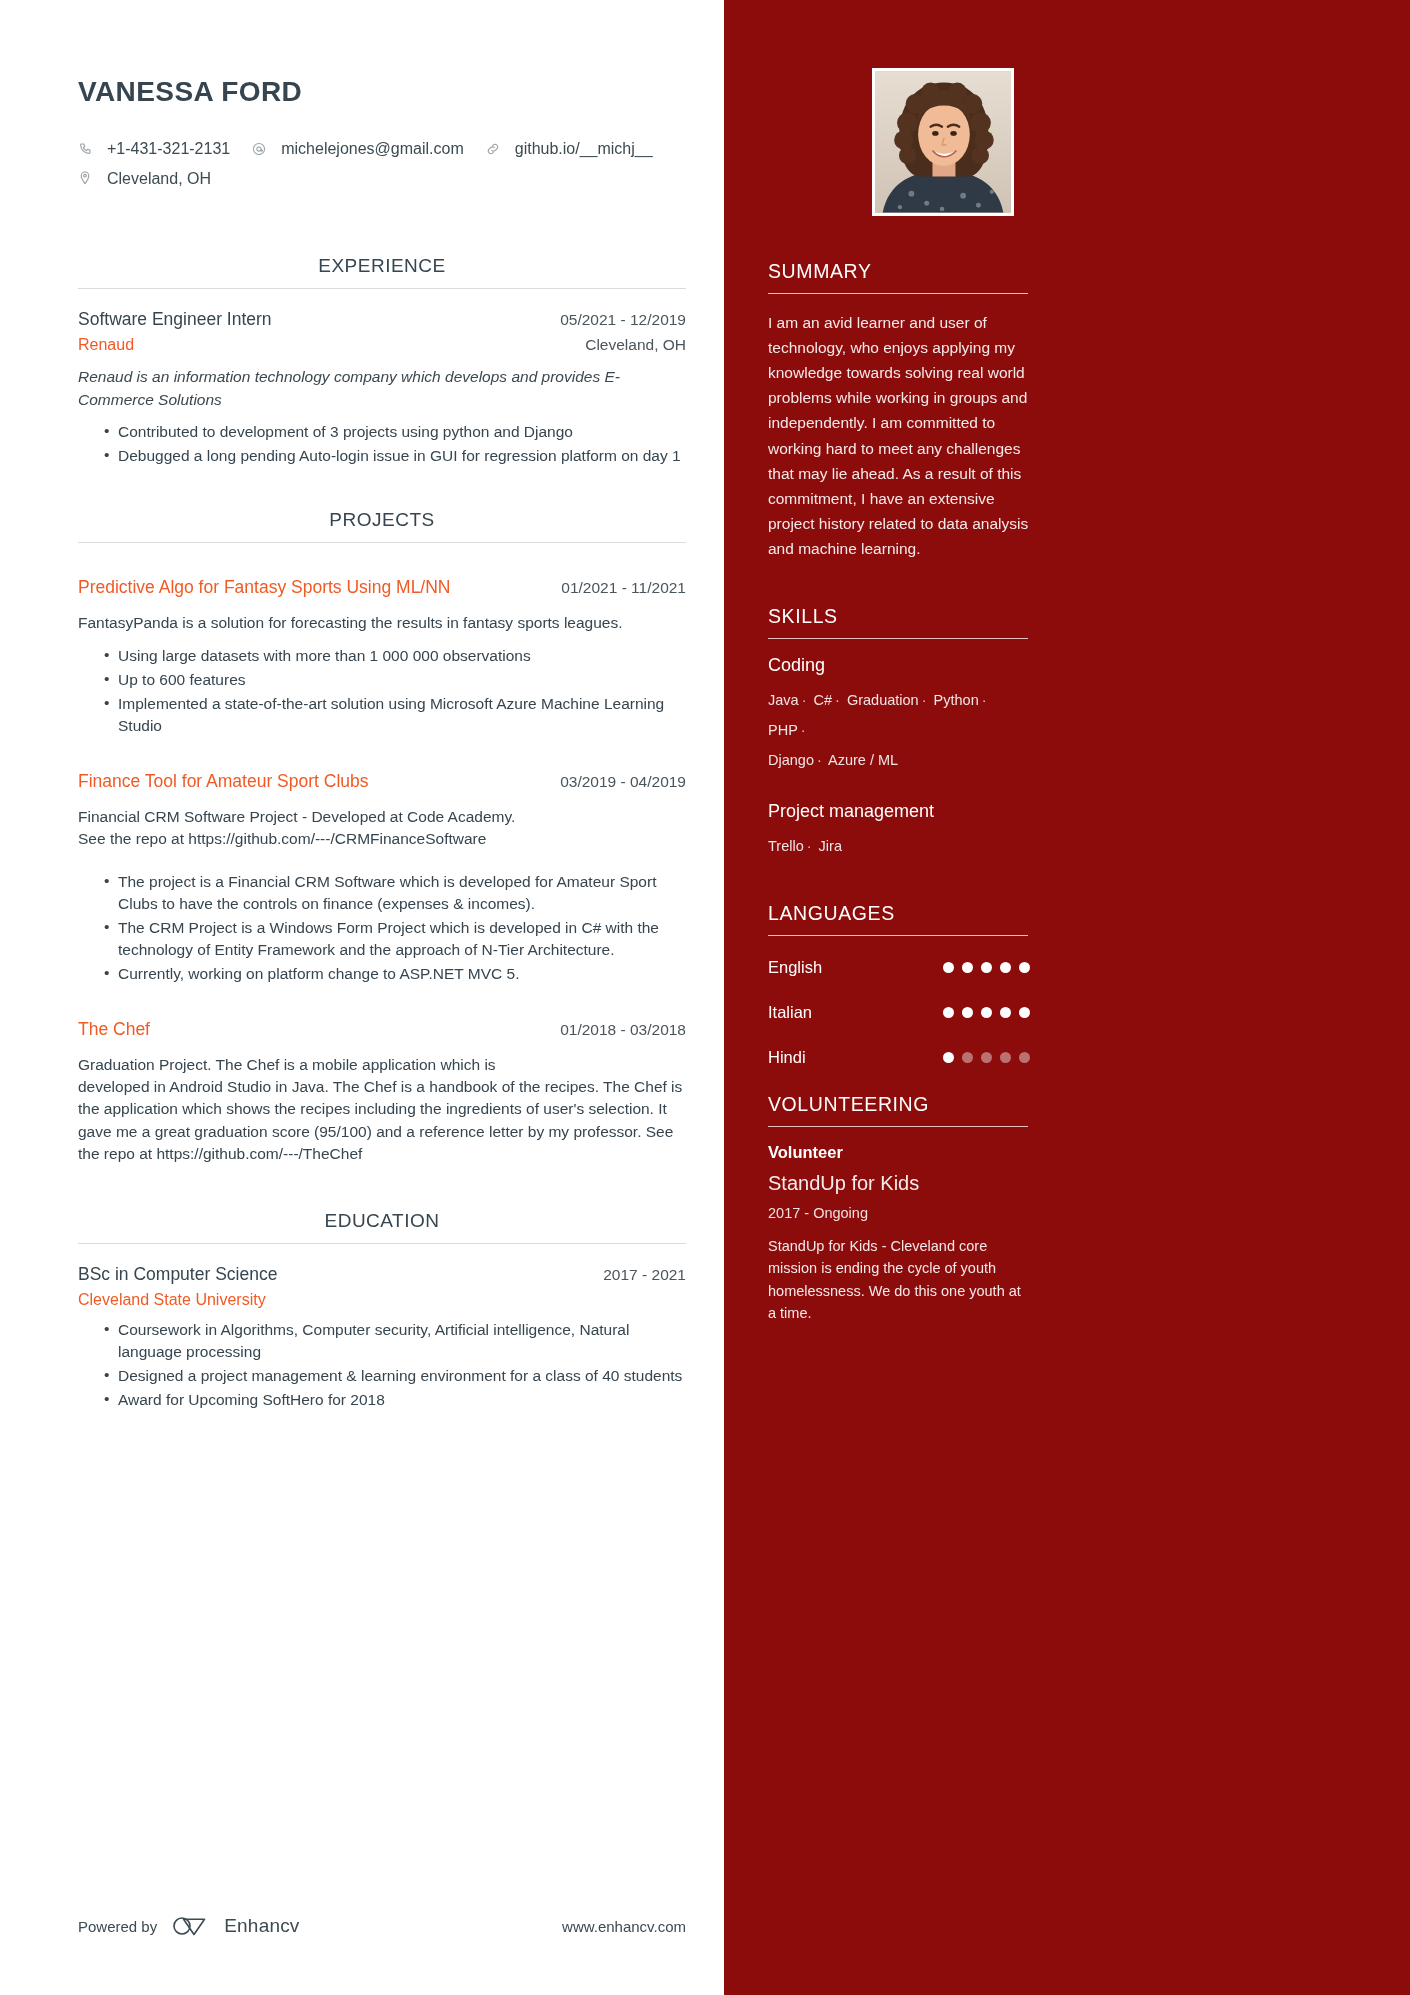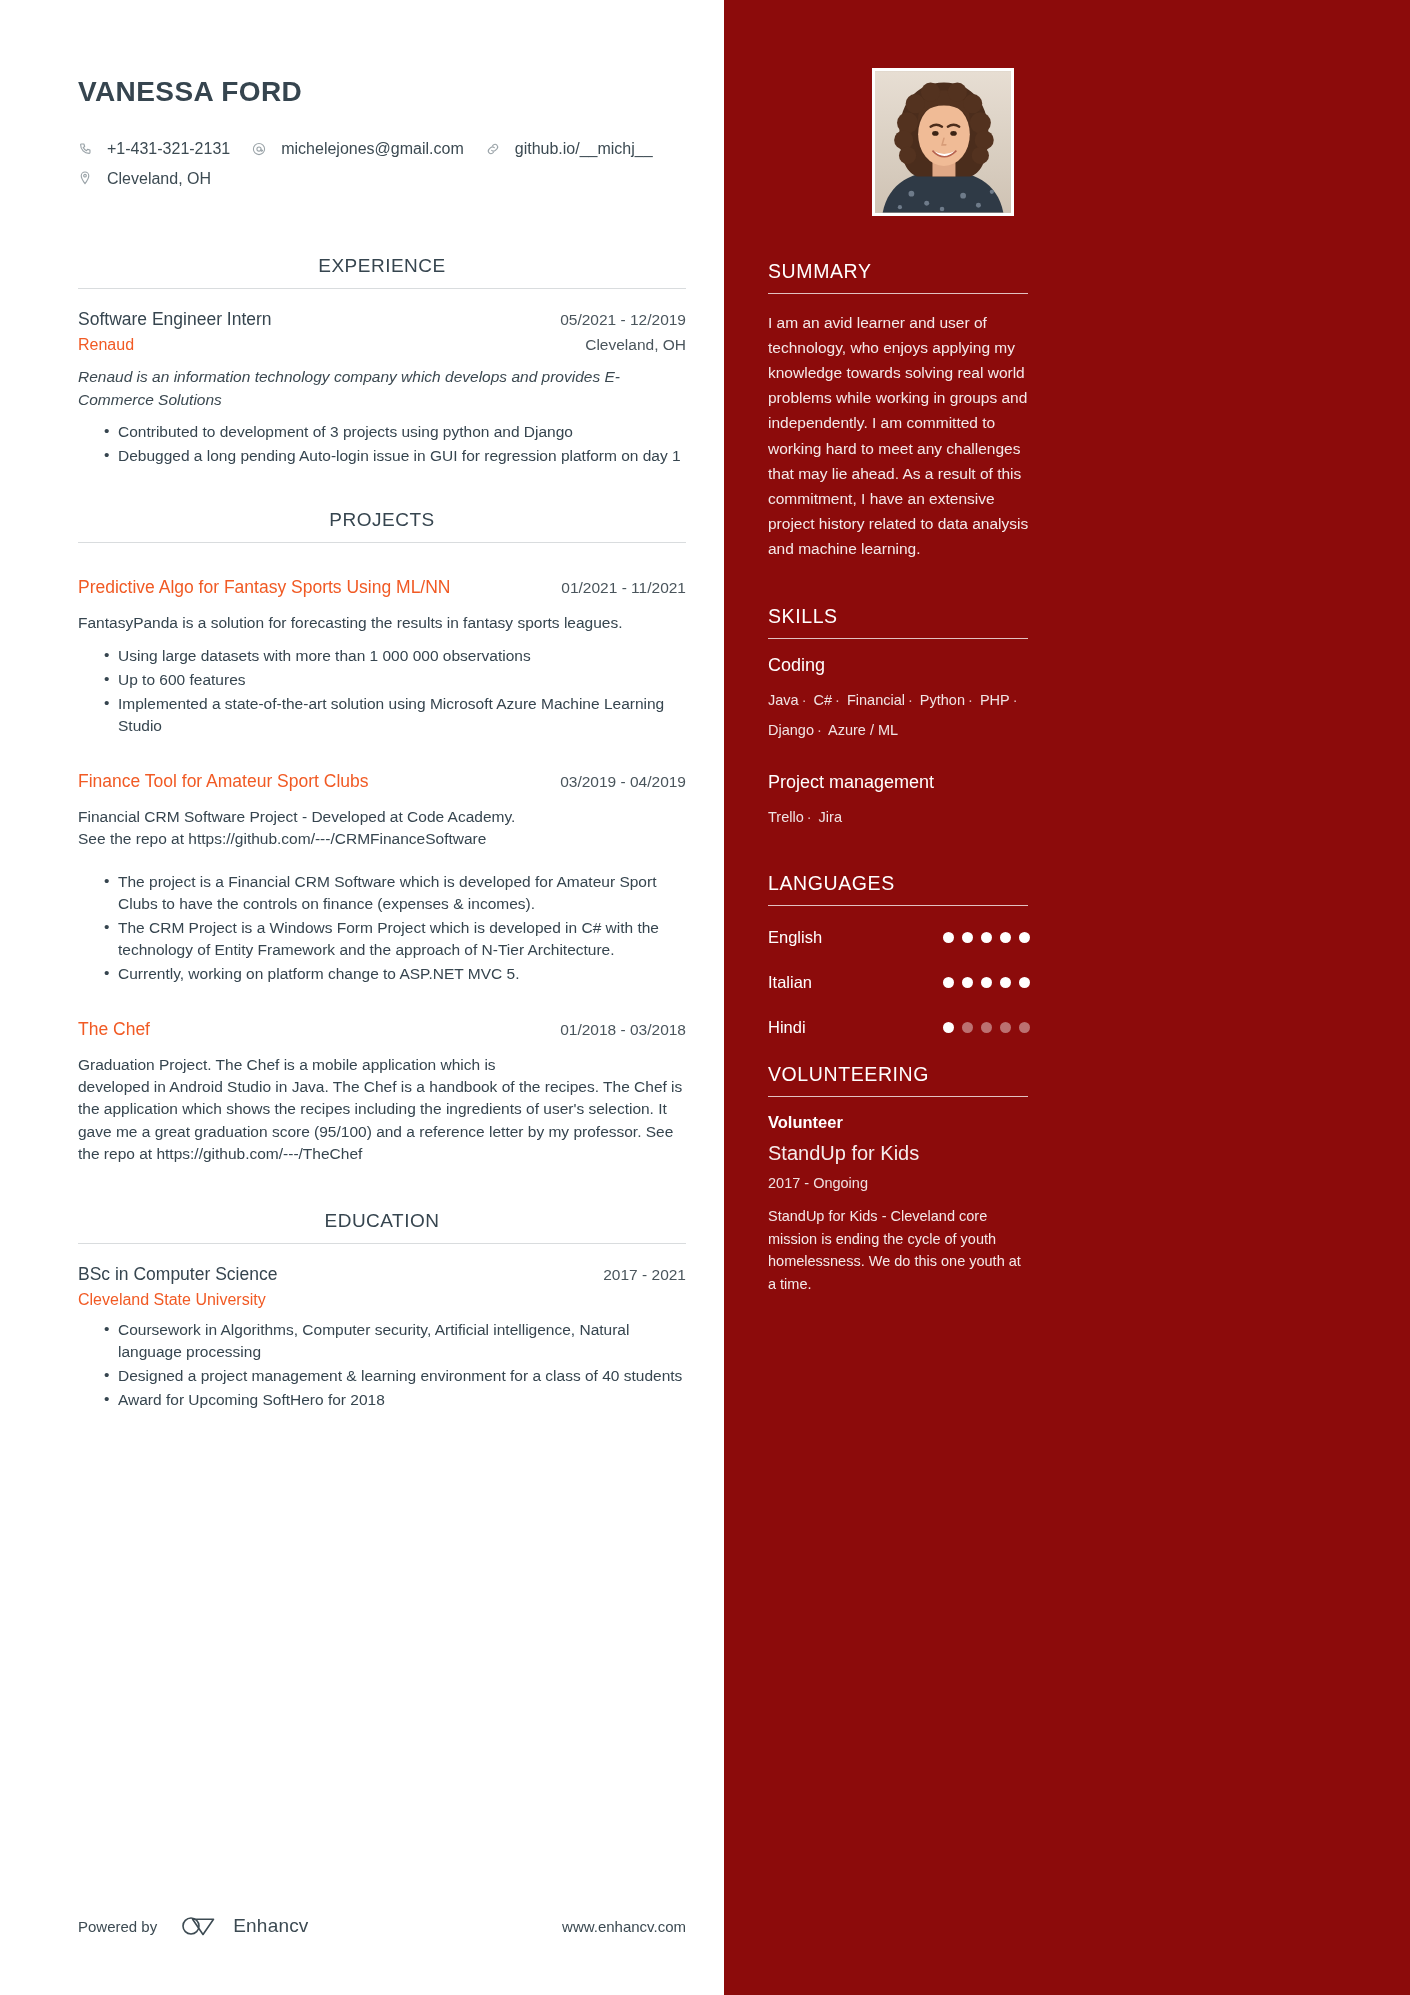--- a/index.html
+++ b/index.html
@@ -191,21 +191,21 @@
     position: absolute;
     left: 78px;
     bottom: 58px;
     width: 608px;
     display: flex;
     align-items: center;
     justify-content: space-between;
     font-size: 15px;
     color: #3c4a52;
   }
-  .footer-left { display: flex; align-items: center; gap: 23px; }
+  .footer-left { display: flex; align-items: center; gap: 14px; }
   .brand { display: flex; align-items: center; gap: 9px; }
   .brand-name { font-size: 19px; color: #3c4a52; letter-spacing: .2px; }
 </style>
 </head>
 <body>
 
 <div class="page">
 
   <aside class="sidebar">
     <div class="sidebar-inner">
@@ -277,21 +277,21 @@
 
       <section class="side-section">
         <div class="side-heading">SKILLS</div>
         <div class="side-rule"></div>
 
         <div class="skill-group">
           <div class="skill-group-title">Coding</div>
           <div class="skill-line">
             <span>Java</span><span class="skill-sep">·</span>
             <span>C#</span><span class="skill-sep">·</span>
-            <span>Financial</span><span class="skill-sep">·</span>
+            <span>Graduation</span><span class="skill-sep">·</span>
             <span>Python</span><span class="skill-sep">·</span>
             <span>PHP</span><span class="skill-sep">·</span>
             <br>
             <span>Django</span><span class="skill-sep">·</span>
             <span>Azure / ML</span>
           </div>
         </div>
 
         <div class="skill-group" style="margin-top:26px">
           <div class="skill-group-title">Project management</div>

